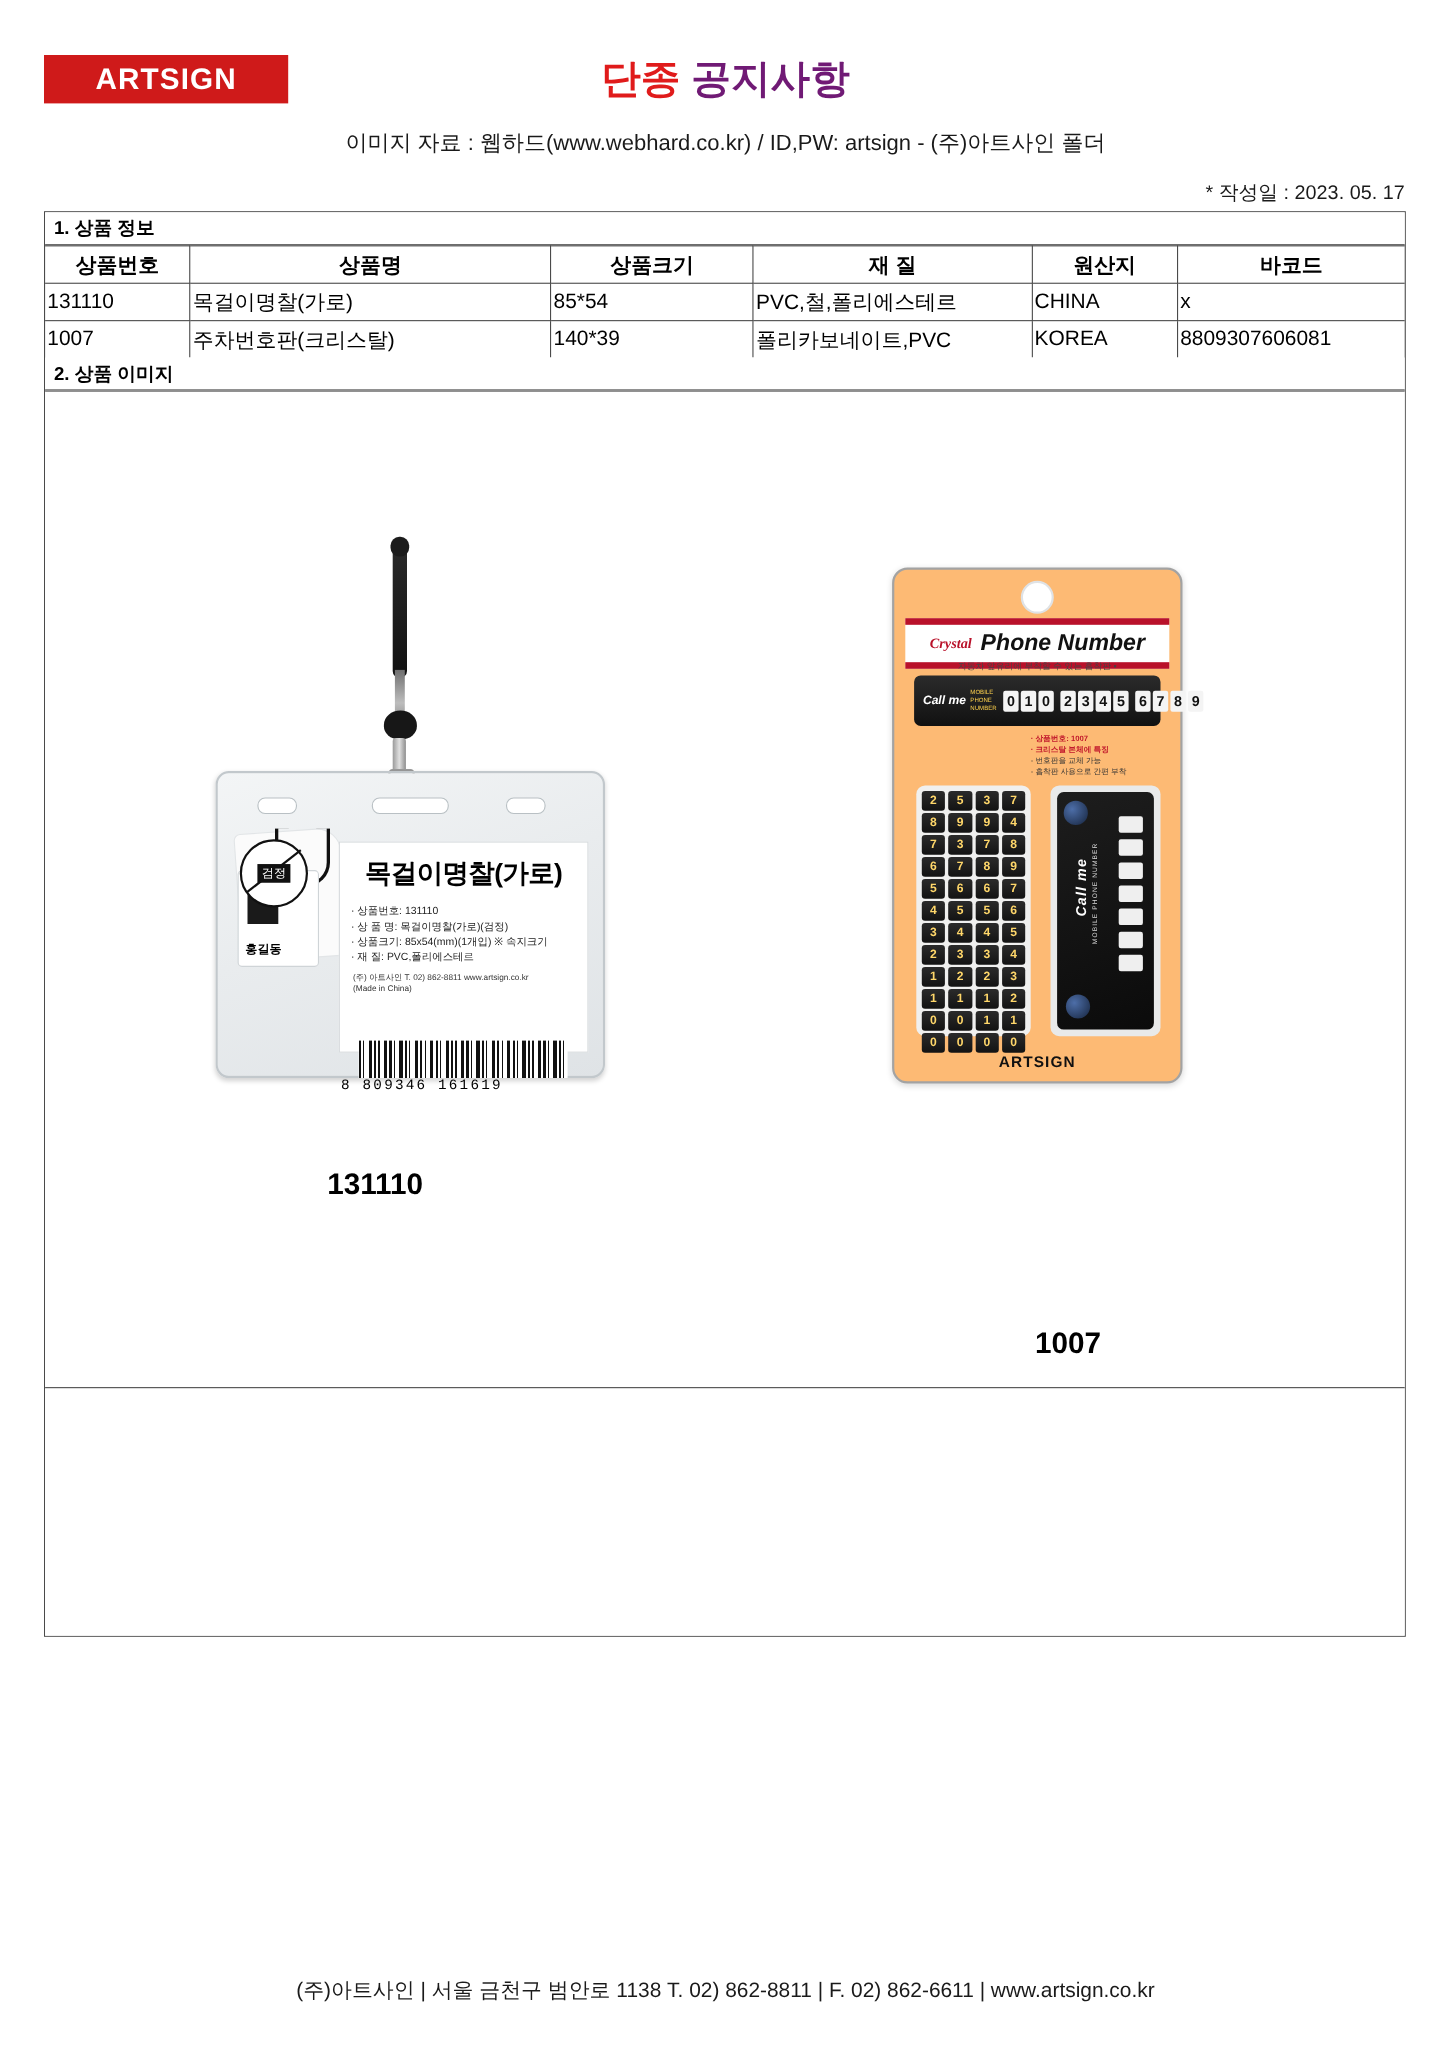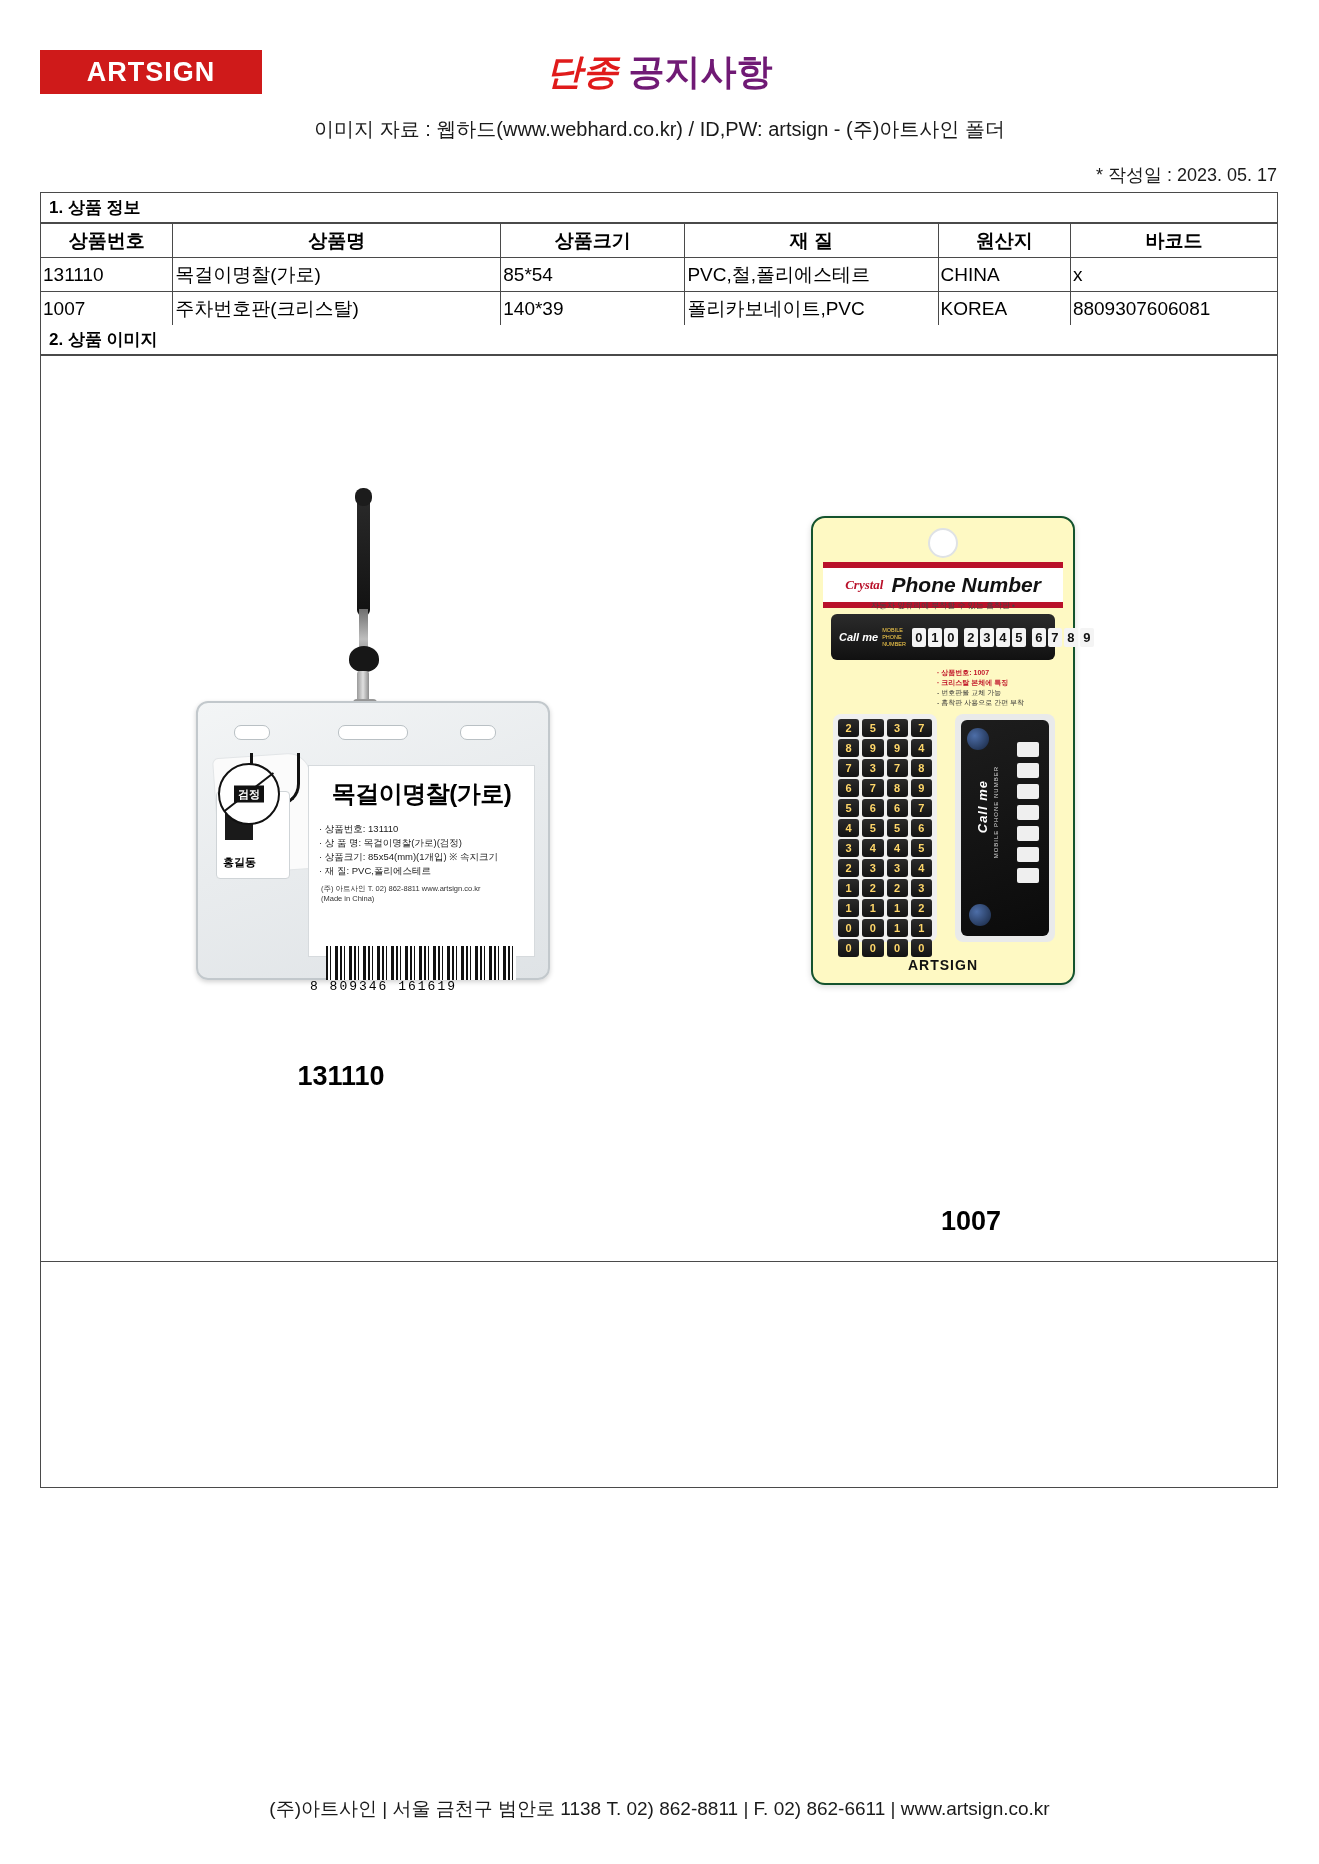--- a/index.html
+++ b/index.html
@@ -45,21 +45,21 @@
 
   .doc-title {
     position: absolute;
     left: 0;
     top: 48px;
     width: 1319px;
     text-align: center;
     font-size: 36px;
     font-weight: bold;
   }
-  .doc-title .red { color: #e01b1b; font-style: italic; }
+  .doc-title .red { color: #e01b1b; }
   .doc-title .blk { color: #701a75; }
 
   .source-line {
     position: absolute;
     left: 0;
     top: 116px;
     width: 1319px;
     text-align: center;
     font-size: 20px;
     color: #1a1a1a;
@@ -313,21 +313,20 @@
   }
   .color-badge {
     position: absolute;
     left: 20px;
     top: 60px;
     width: 58px;
     height: 58px;
     border: 2px solid #111;
     border-radius: 50%;
     background: #ffffff;
-    font-weight: bold;
   }
   .color-badge .cb-label {
     position: absolute;
     left: 50%;
     top: 50%;
     transform: translate(-50%,-50%);
     background: #111;
     color: #fff;
     font-size: 11px;
     padding: 1px 4px;
@@ -349,22 +348,22 @@
     width: 300px;
   }
 
   
   .prod2 {
     position: absolute;
     left: 770px;
     top: 160px;
     width: 260px;
     height: 465px;
-    background: #fef9c3;
-    border: 2px solid #14532d;
+    background: #fdba74;
+    border: 2px solid #a3a3a3;
     border-radius: 14px;
     box-shadow: 0 2px 6px rgba(0,0,0,.15);
   }
   .hang-hole {
     position: absolute;
     left: 50%;
     top: 10px;
     transform: translateX(-50%);
     width: 26px; height: 26px;
     border: 2px solid #dfe2e5;

